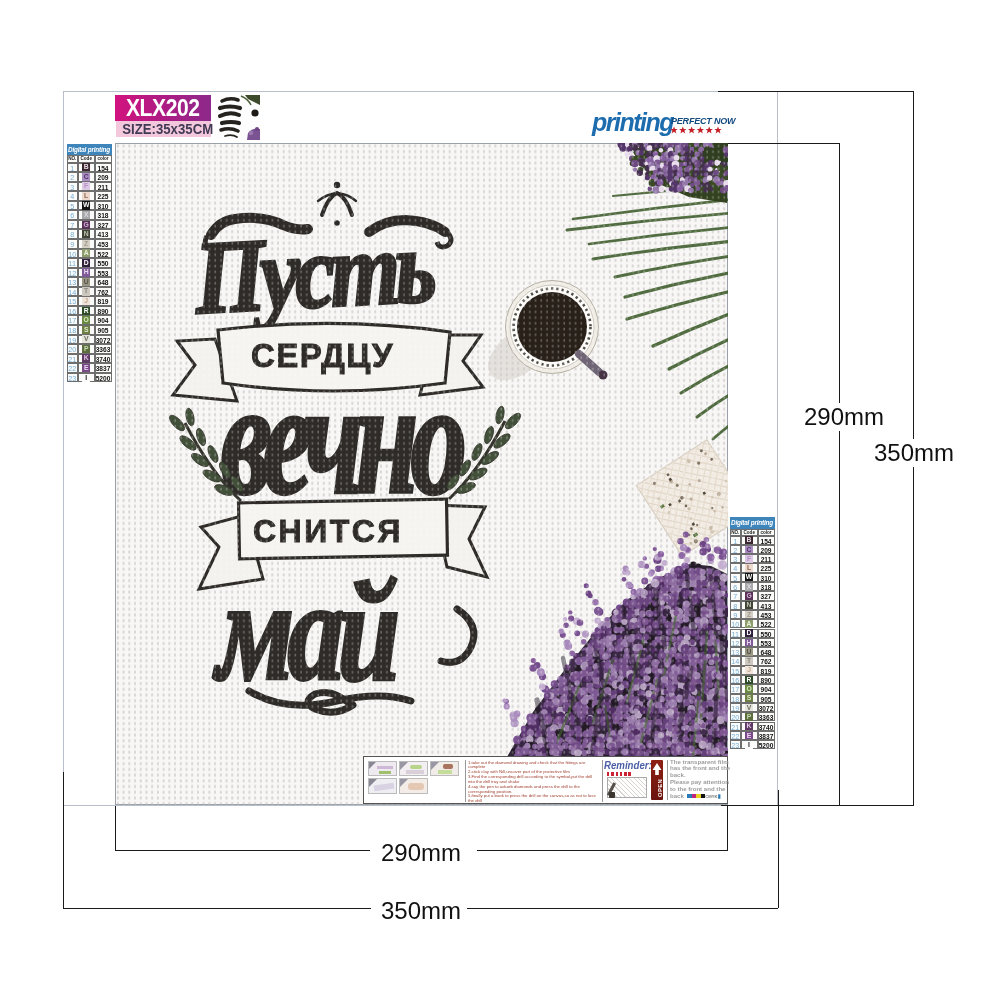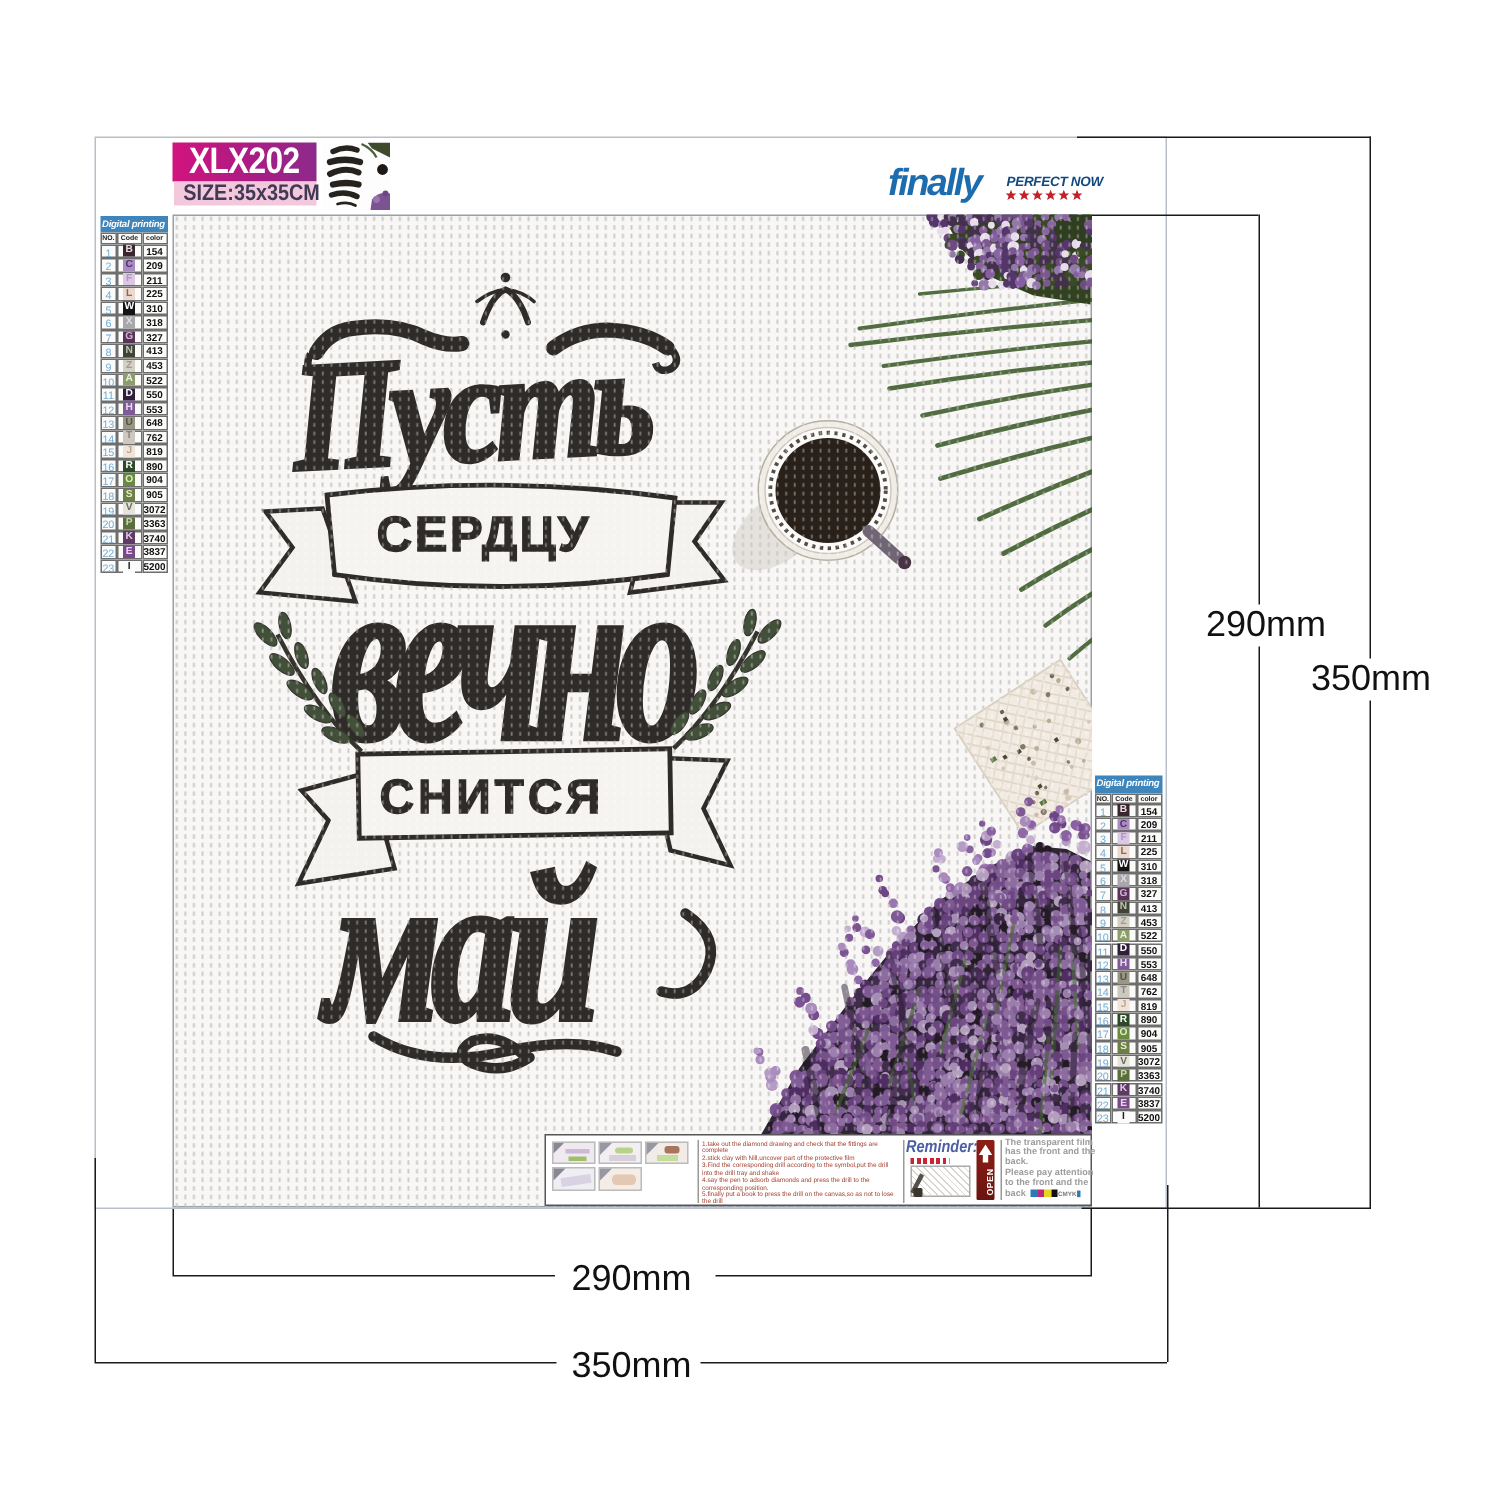--- a/index.html
+++ b/index.html
@@ -26,21 +26,21 @@
 <path d="M7 6 q8 -4 16 -1" stroke-width="3.6"></path>
 <path d="M5 13 q10 -3 20 0" stroke-width="4.2"></path>
 <path d="M5 21 q10 -5 19 -1" stroke-width="4"></path>
 <path d="M7 28 q9 -2 17 0" stroke-width="4.2"></path>
 <path d="M6 35 q9 -3 17 1" stroke-width="3.6"></path>
 <path d="M10 41 q7 -2 12 1" stroke-width="1.8"></path>
 </g>
 </svg>
 
 <div class="abs" style="left:592px;top:107px;width:160px;height:30px;">
-<span class="abs" style="left:0;top:1px;font-weight:bold;font-style:italic;font-size:25px;color:#1c6cae;letter-spacing:-1.5px;">finally</span>
+<span class="abs" style="left:0;top:1px;font-weight:bold;font-style:italic;font-size:25px;color:#1c6cae;letter-spacing:-1.5px;">printing</span>
 <span class="abs" style="left:79px;top:9px;font-weight:bold;font-style:italic;font-size:9px;color:#124a80;white-space:nowrap;letter-spacing:-0.2px;">PERFECT NOW</span>
 
 <svg class="abs" style="left:78px;top:19px;" width="52" height="10" viewBox="0 0 52 10">
 <g fill="#c42028">
 <path id="st" d="M4 0.5 L5 3 L7.6 3 L5.6 4.7 L6.4 7.4 L4 5.8 L1.6 7.4 L2.4 4.7 L0.4 3 L3 3 Z"></path>
 <use href="#st" x="8.8"></use>
           <use href="#st" x="17.6"></use>
           <use href="#st" x="26.4"></use>
           <use href="#st" x="35.2"></use>
           <use href="#st" x="44"></use>

